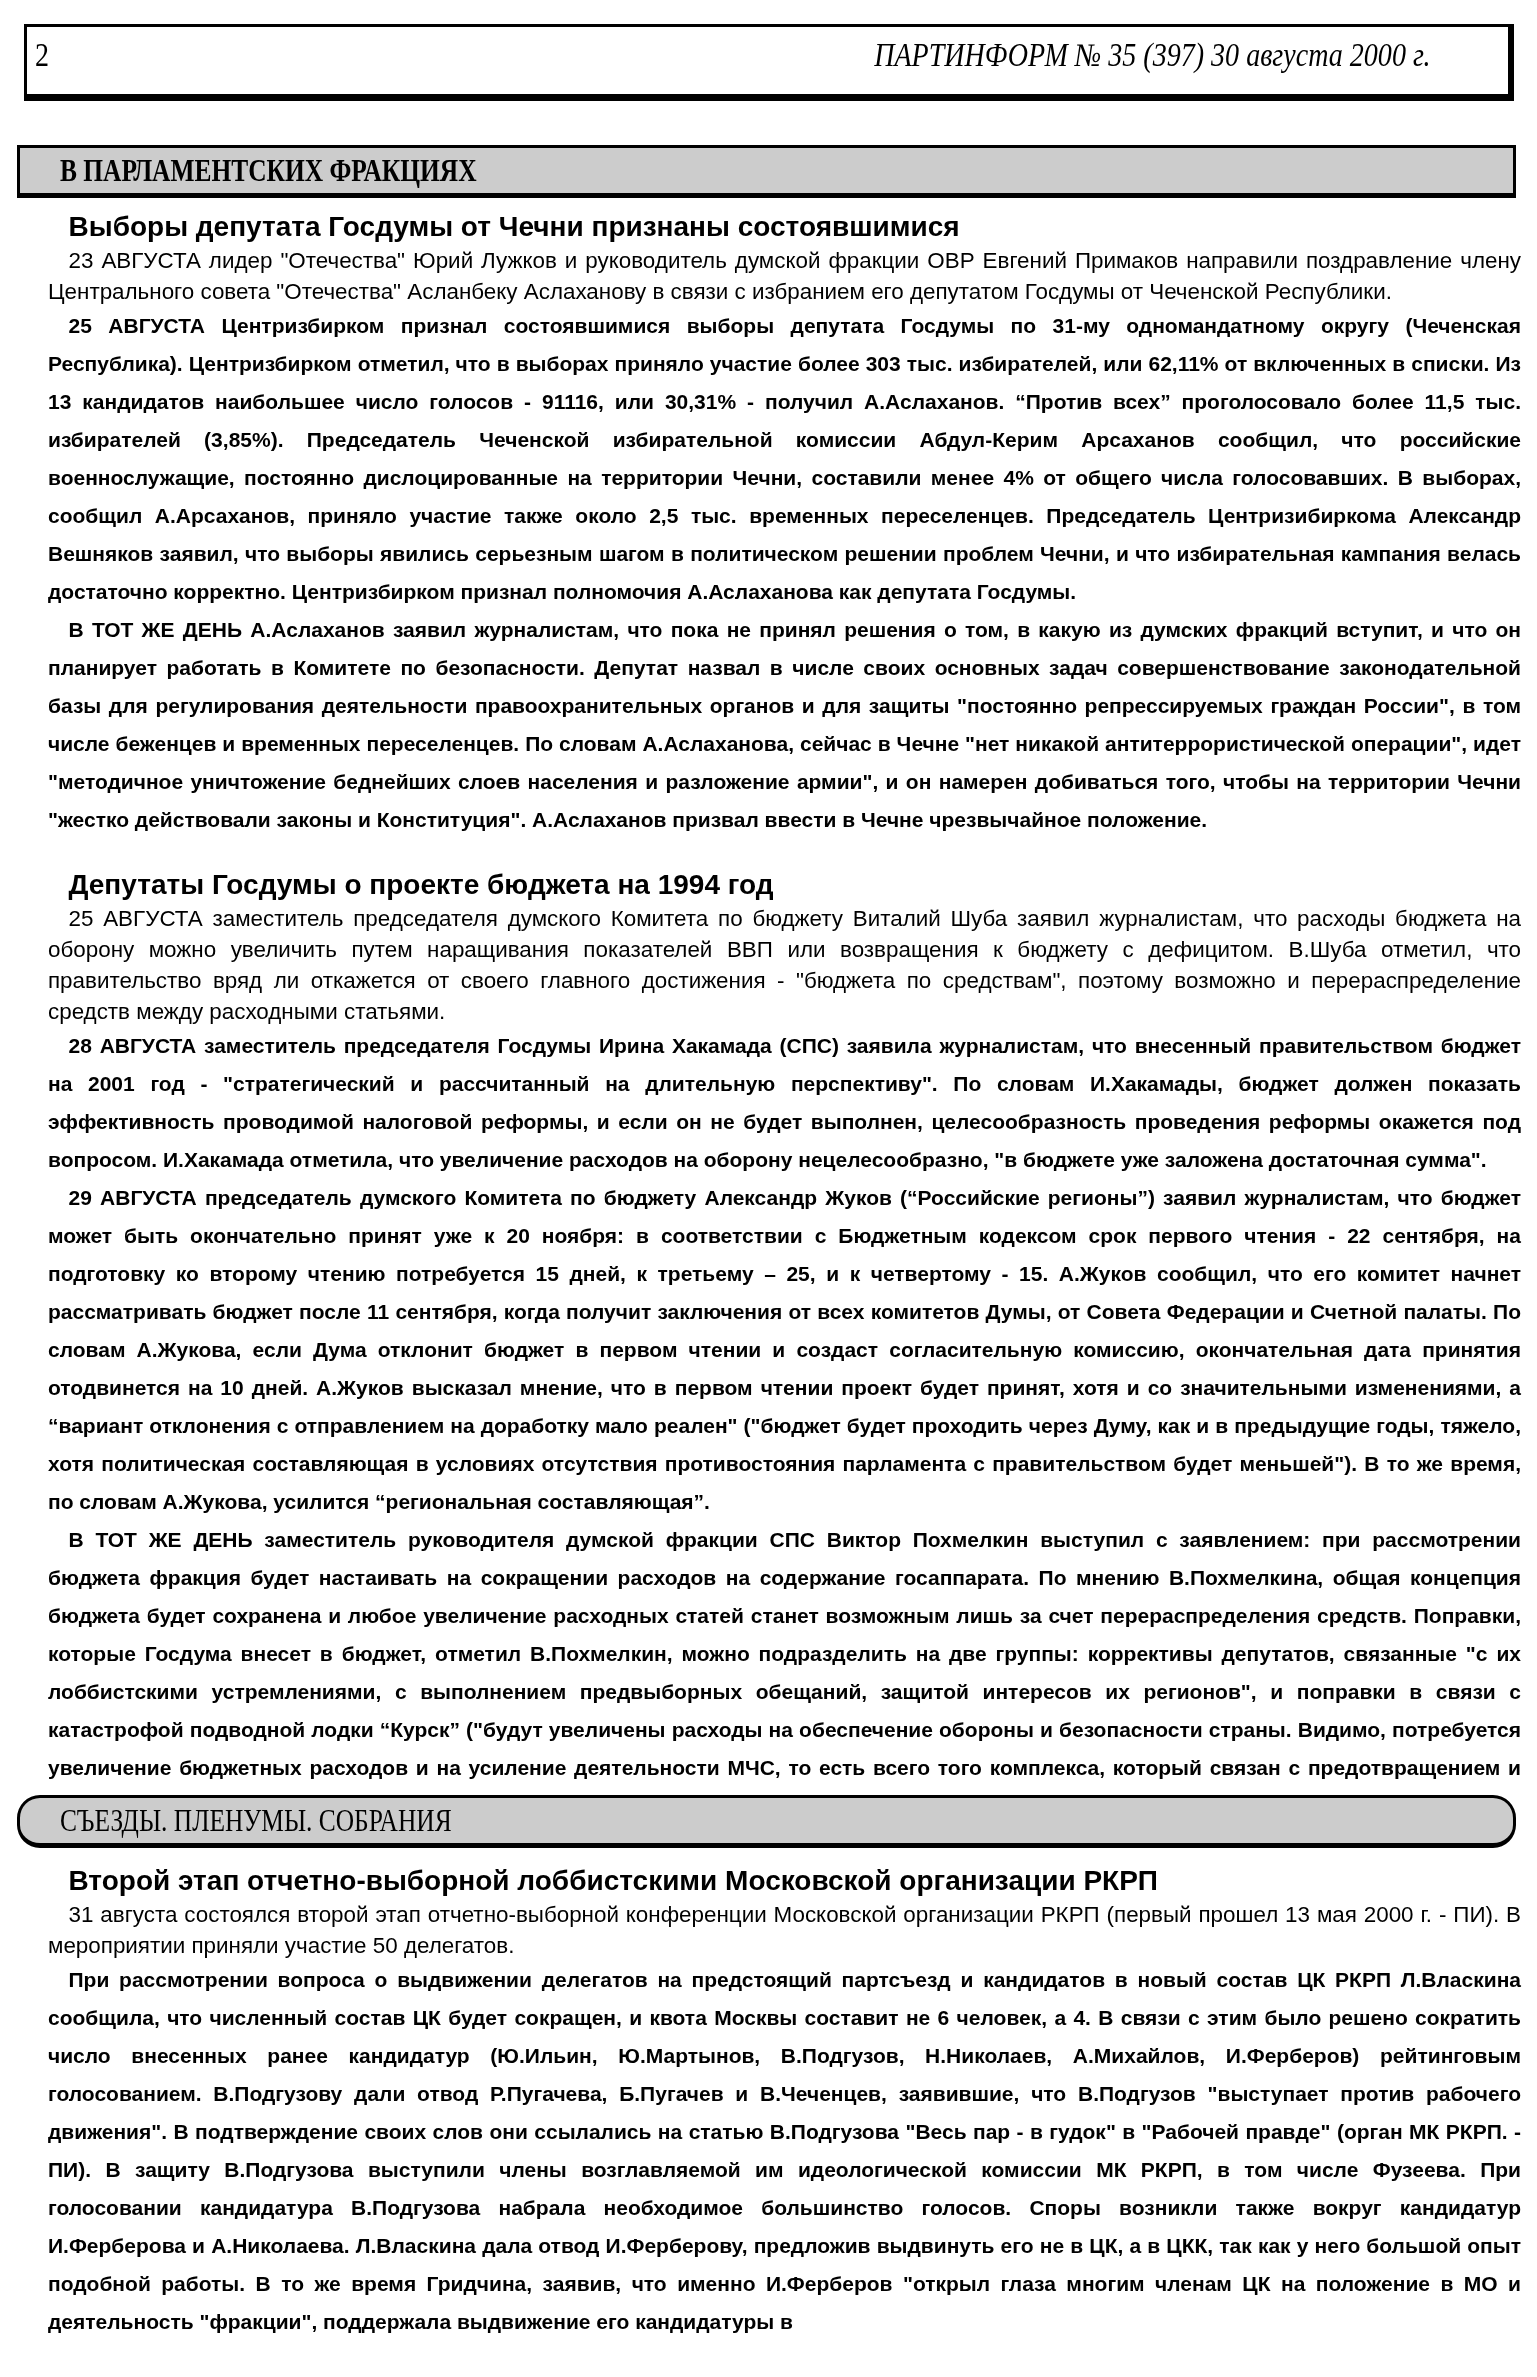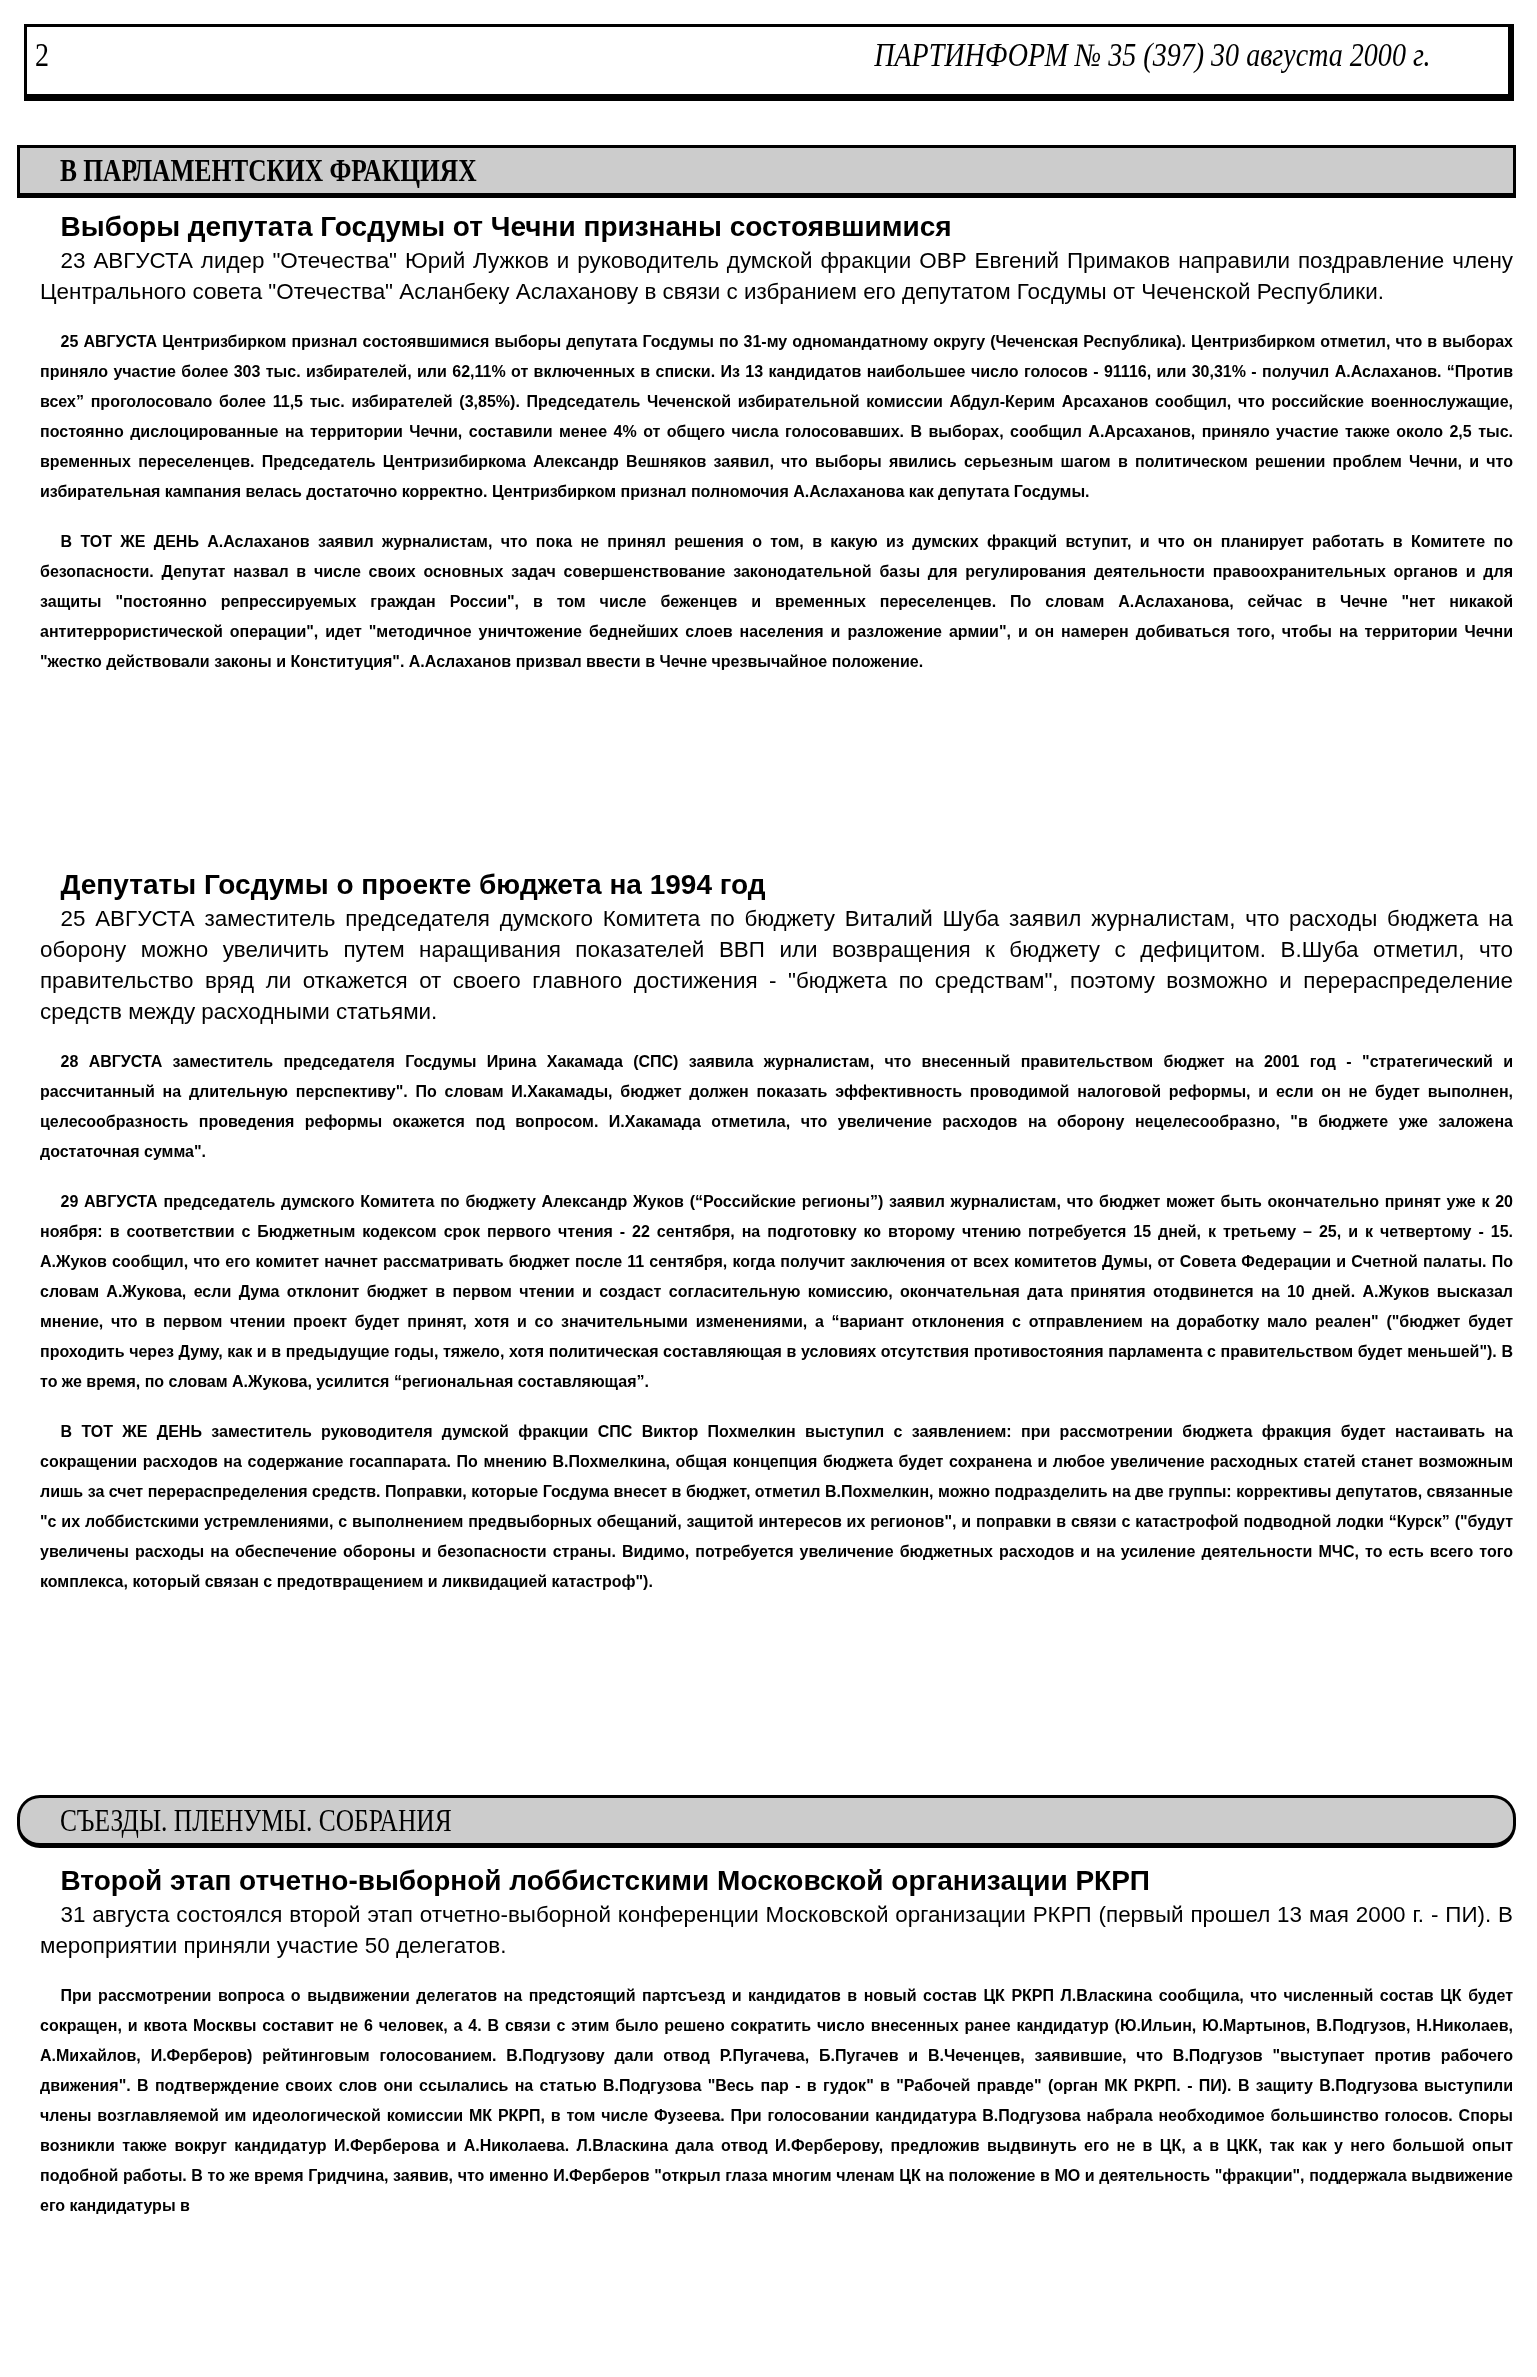--- a/index.html
+++ b/index.html
@@ -21,31 +21,31 @@
   .section-bar {
     position: absolute; left: 16.7px; width: 1499px; height: 53px;
     background: #cccccc; border: 3.2px solid #000; border-bottom-width: 5.1px; box-sizing: border-box; margin-top: 14px;
   }
   .section-bar .label {
     position: absolute; left: 40px; top: 5.1px;
     font-family: "Liberation Serif", serif; font-weight: bold; font-size: 31px;
     transform: scaleX(0.82); transform-origin: left; white-space: nowrap;
   }
   .section-bar .label.normal { font-weight: normal; }
-  .article { position: absolute; left: 40px; width: 1473px; }
+  .article { position: absolute; left: 48px; width: 1473px; }
   .article-title {
     font-family: "Liberation Sans", sans-serif; font-weight: bold; font-size: 28px;
     line-height: 36px; margin: 0 0 0 20.5px; white-space: nowrap;
   }
   .para {
     font-family: "Liberation Sans", sans-serif; font-size: 22.4px; line-height: 31px;
     text-align: justify; margin: 0; text-indent: 20.5px;
   }
   .para.lead { font-weight: normal; }
-  .para.bold { font-weight: bold; font-size: 16px; line-height: 30px; margin-top: 20px; }
+  .para.bold { font-weight: bold; font-size: 21px; line-height: 38px; }
   .kw { font-weight: bold; }
 </style>
 </head>
 <body>
 
 <div class="page-header">
   <span class="page-number">2</span>
   <span class="masthead">ПАРТИНФОРМ № 35 (397) 30 августа 2000 г.</span>
 </div>
 

